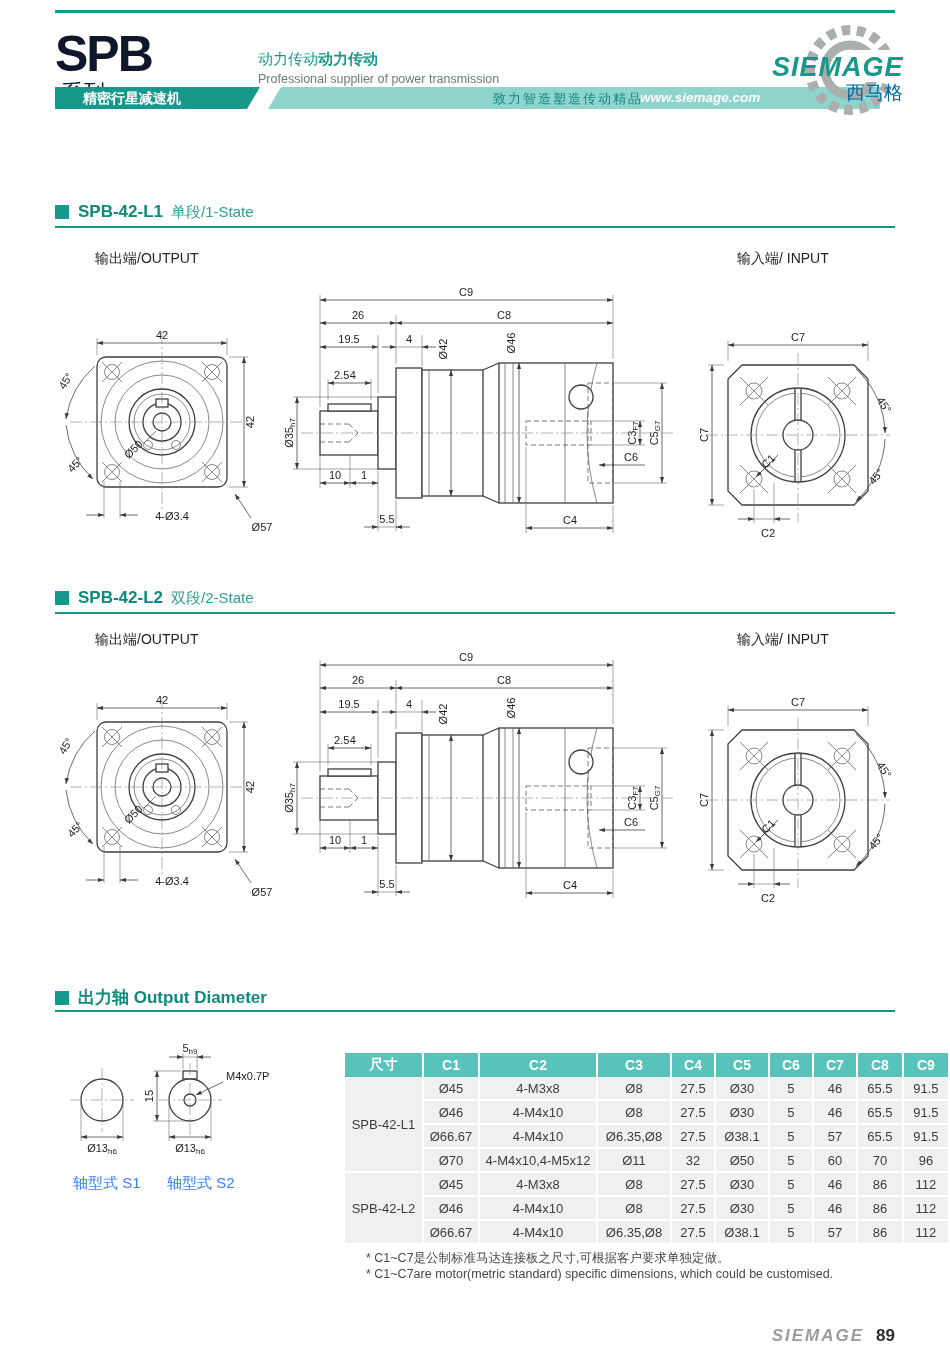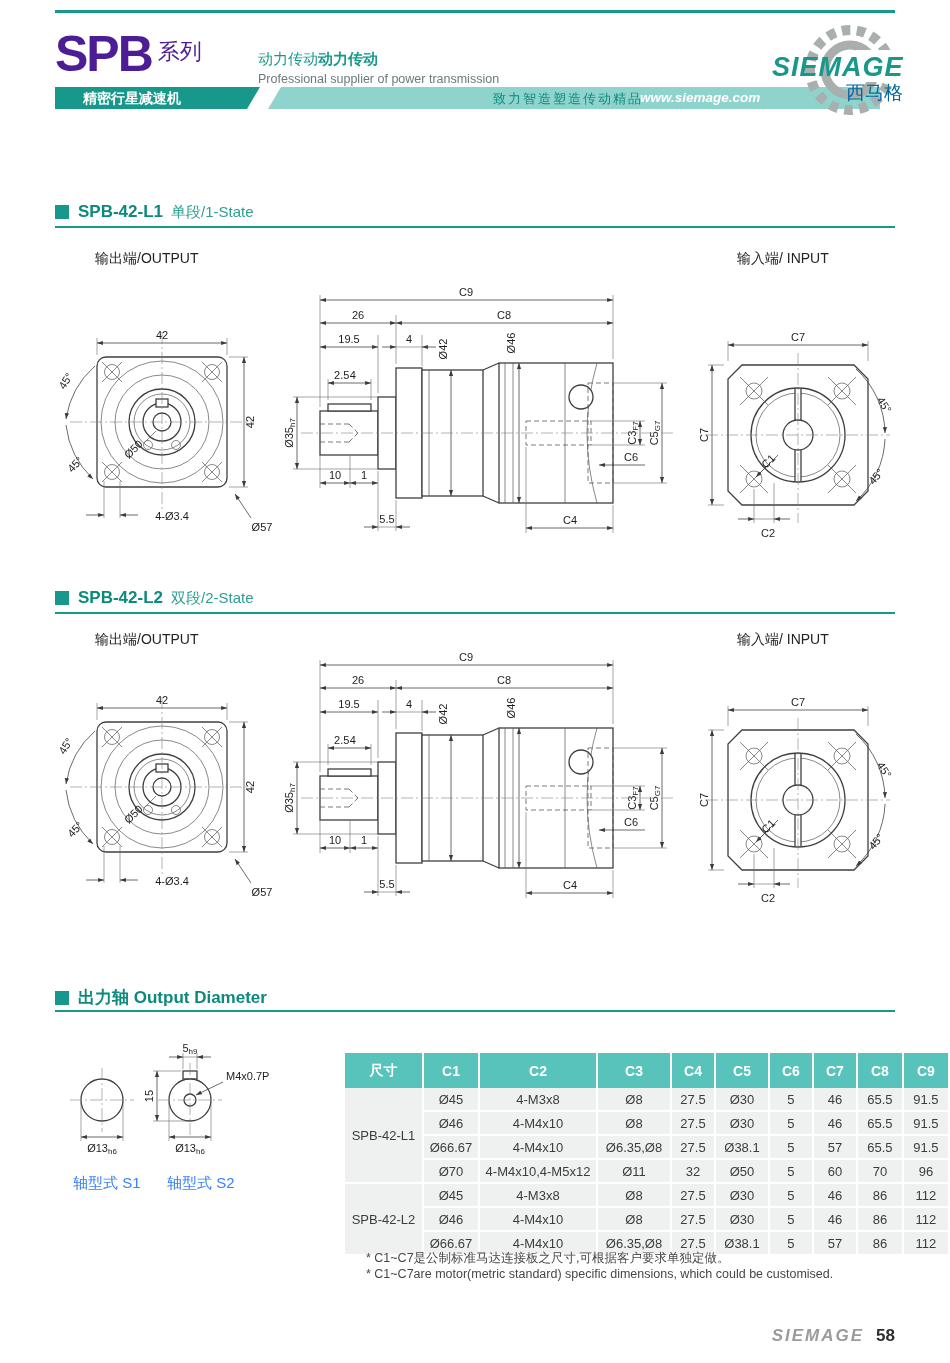--- a/index.html
+++ b/index.html
@@ -1,20 +1,20 @@
 <!DOCTYPE html>
 <html><head>
 <meta charset="utf-8">
 <style>
   html,body{margin:0;padding:0;background:#e8e8e8;}
   .page{position:relative;width:950px;height:1363px;background:#fff;margin:0 auto;
         font-family:"Liberation Sans","DejaVu Sans",sans-serif;overflow:hidden;}
   
   .top-rule{position:absolute;left:55px;top:10px;width:840px;height:3px;background:#17988a;}
-  .brand-block{position:absolute;left:55px;top:30px;display:flex;align-items:center;color:#4c1d95;}
+  .brand-block{position:absolute;left:55px;top:30px;display:flex;align-items:flex-start;color:#0f172a;flex-direction:column;}
   .brand-series{font-size:50px;font-weight:bold;letter-spacing:-2px;line-height:48px;}
   .brand-suffix{font-size:22px;margin-left:6px;margin-bottom:5px;}
   .tagline{position:absolute;left:258px;top:50px;}
   .tagline-zh{font-size:15px;color:#17988a;}
   .tagline-zh b{font-weight:bold;}
   .tagline-en{font-size:12.5px;color:#6b7b78;margin-top:3px;}
   .band-dark{position:absolute;left:55px;top:87px;width:205px;height:22px;background:#17988a;
              clip-path:polygon(0 0,100% 0,calc(100% - 13px) 100%,0 100%);
              color:#fff;font-weight:bold;font-size:14px;line-height:22px;padding-left:28px;box-sizing:border-box;}
   .band-light{position:absolute;left:268px;top:87px;width:612px;height:22px;background:#8fd3cd;
@@ -42,21 +42,21 @@
   .fit{font-size:8px;}
   .oln{fill:none;stroke:#3f3f3f;stroke-width:1.3;}
   .wf{fill:#fff;}
   .thin{fill:none;stroke:#565656;stroke-width:0.7;}
   .hid{fill:none;stroke:#585858;stroke-width:0.8;stroke-dasharray:5 3;}
   .cl{fill:none;stroke:#808080;stroke-width:0.6;stroke-dasharray:12 3 2 3;}
   .dim{fill:none;stroke:#3a3a3a;stroke-width:0.75;}
   .ext{fill:none;stroke:#6a6a6a;stroke-width:0.6;}
   
   .dim-table{position:absolute;left:345px;top:1053px;border-collapse:collapse;font-size:13px;color:#3c3c3c;}
-  .dim-table th{background:#57c3bb;color:#fff;font-weight:bold;height:35px;font-size:14px;
+  .dim-table th{background:#57c3bb;color:#fff;font-weight:bold;height:24px;font-size:14px;
                 border-right:2px solid #fff;padding:0 12px;}
   .dim-table td{background:#eff1f0;text-align:center;height:22px;border-right:2px solid #fff;
                 border-bottom:2px solid #fff;padding:0 2px;}
   .dim-table tbody.g2 tr:first-child td{border-top:2px solid #dfe3e2;}
   .footnote{position:absolute;left:347px;font-size:12.5px;color:#474747;margin-left:19px;}
   .footer{position:absolute;right:55px;top:1326px;display:flex;align-items:baseline;}
   .footer-brand{font-size:17px;font-weight:bold;font-style:italic;color:#9b9b9b;letter-spacing:2px;}
   .footer-page{font-size:17px;font-weight:bold;color:#2e2e2e;margin-left:12px;}
   .shaft-label{position:absolute;font-size:15px;color:#3b82f6;}
 </style>
@@ -598,16 +598,16 @@
           <td>112</td>
         </tr>
       </tbody>
     </table>
 
   <div class="footnote" style="top:1250px">* C1~C7是公制标准马达连接板之尺寸,可根据客户要求单独定做。</div>
   <div class="footnote" style="top:1267px">* C1~C7are motor(metric standard)  specific dimensions, which could be customised.</div>
 
   <div class="footer">
     <span class="footer-brand">SIEMAGE</span>
-    <span class="footer-page">58</span>
+    <span class="footer-page">89</span>
   </div>
 
 </div>
 
 </body></html>

